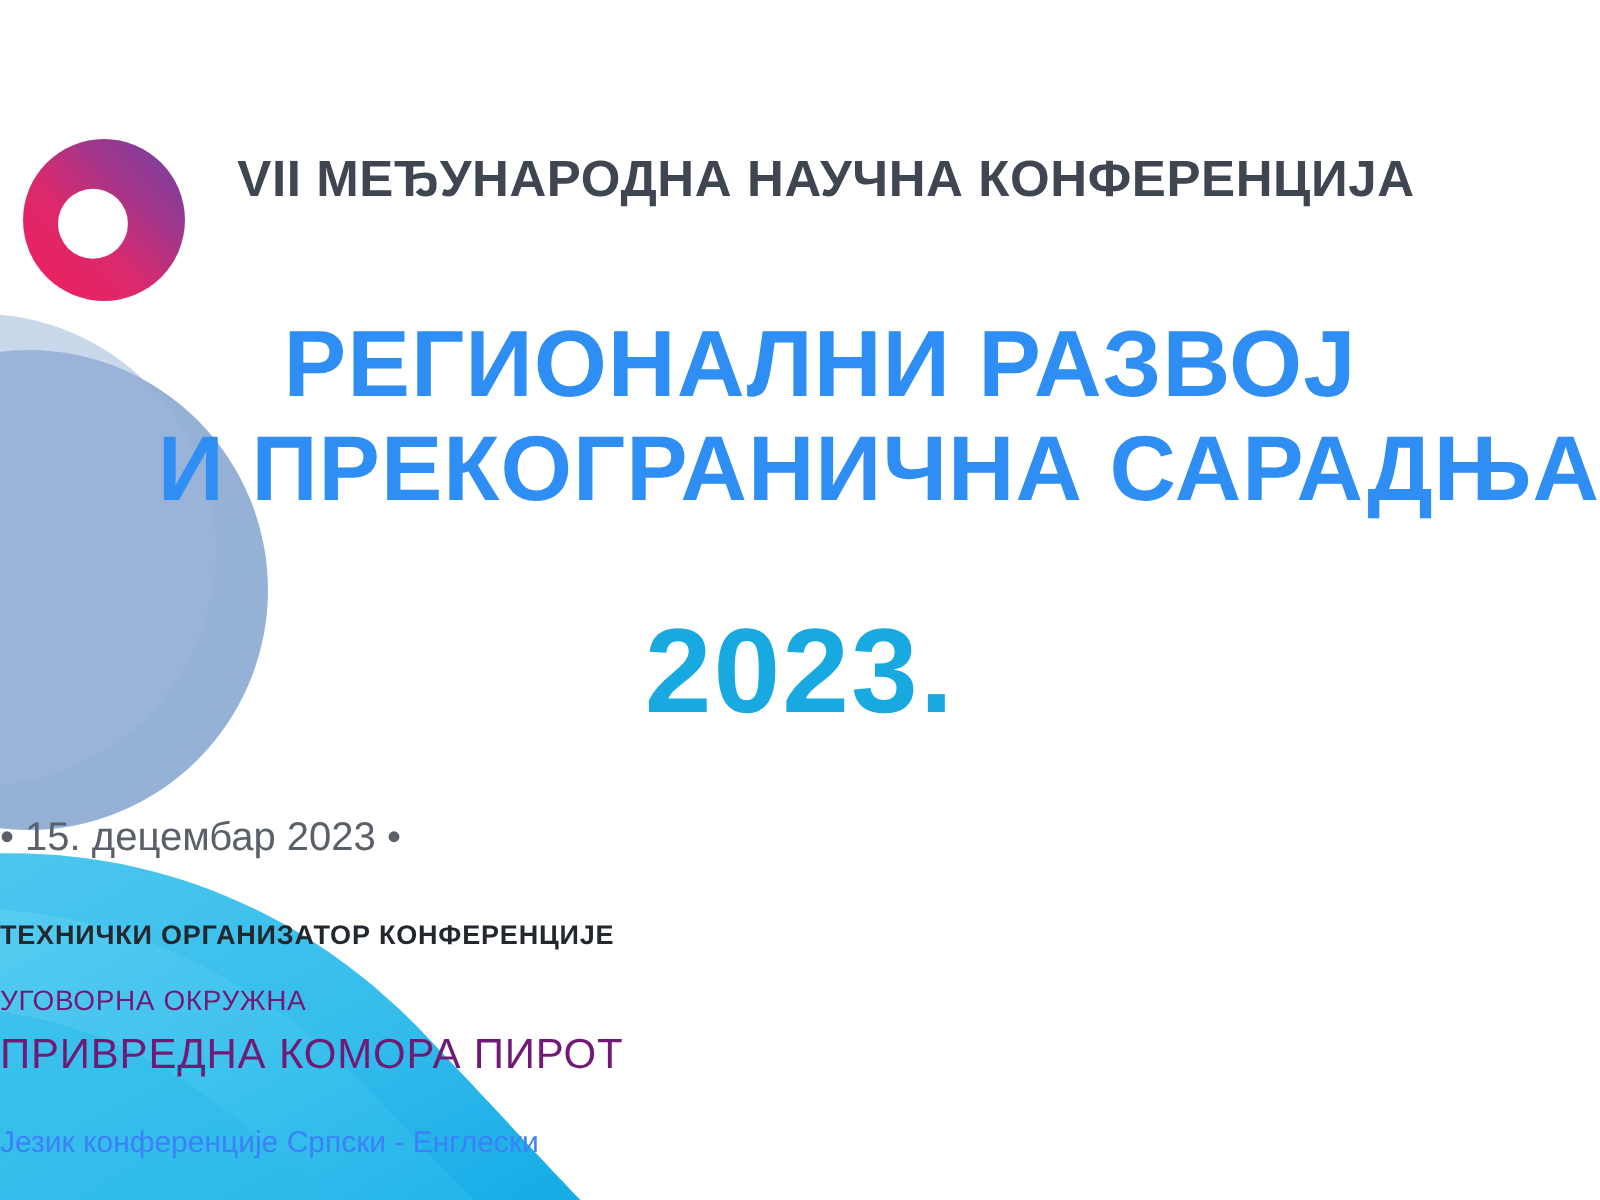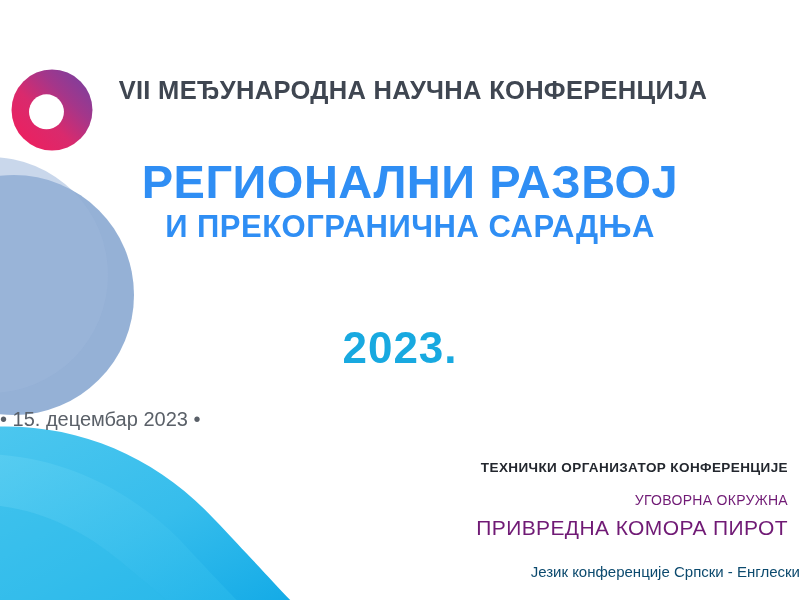--- a/index.html
+++ b/index.html
@@ -75,54 +75,55 @@
     line-height: 1.04;
     letter-spacing: 0.5px;
   }
   .main-title .line {
     display: block;
     font-size: 47px;
     white-space: nowrap;
     padding-left: 20px;
   }
   .main-title .line-2 {
-    font-size: 31px;
+    font-size: 46px;
     margin-top: 4px;
+    text-align: right;
   }
 
   .year {
     position: absolute;
     left: 0;
     right: 0;
-    top: 326px;
+    top: 306px;
     text-align: center;
     color: #18a9e0;
-    font-size: 44px;
+    font-size: 60px;
     font-weight: 700;
     line-height: 1;
     letter-spacing: 1px;
   }
 
   .date-line {
     position: absolute;
     left: 0;
     right: 0;
     top: 409px;
     color: #5a6068;
     font-size: 20px;
     font-weight: 400;
     line-height: 1;
   }
 
   .organizer-block {
     position: absolute;
     left: 0;
-    right: 12px;
+    right: 0;
     top: 461px;
-    text-align: right;
+    text-align: left;
   }
   .org-label {
     color: #23272e;
     font-size: 13.5px;
     font-weight: 700;
     letter-spacing: 0.4px;
     line-height: 1;
   }
   .org-sub {
     margin-top: 18px;
@@ -139,22 +140,22 @@
     font-weight: 400;
     letter-spacing: 0.4px;
     line-height: 1;
   }
 
   .language-line {
     position: absolute;
     left: 0;
     right: 0;
     top: 564px;
-    text-align: right;
-    color: #0c4a6e;
+    text-align: left;
+    color: #3b82f6;
     font-size: 15px;
     font-weight: 400;
     line-height: 1;
   }
 </style>
 </head>
 <body>
 
 <div id="poster">
 

